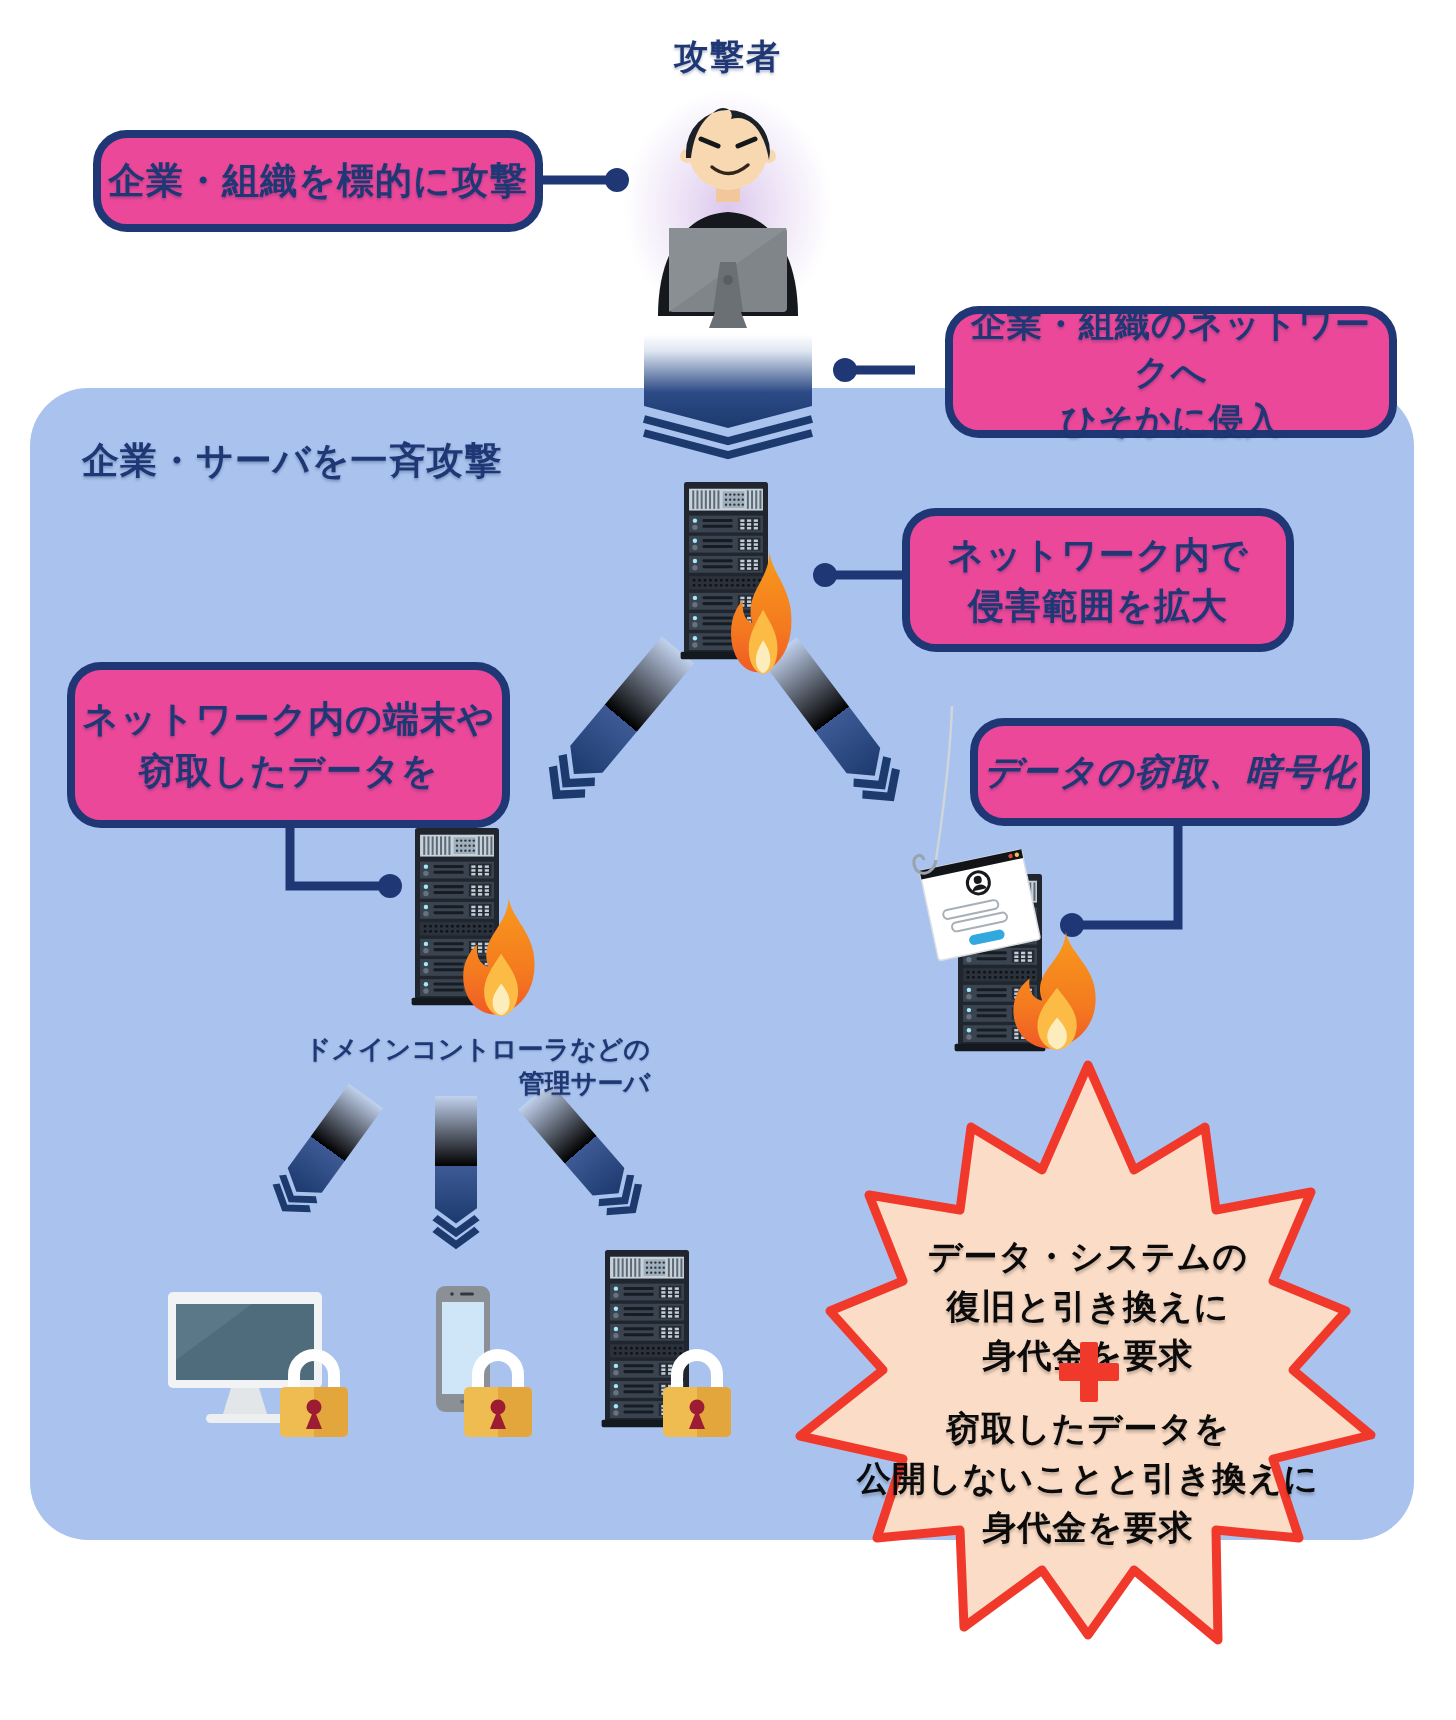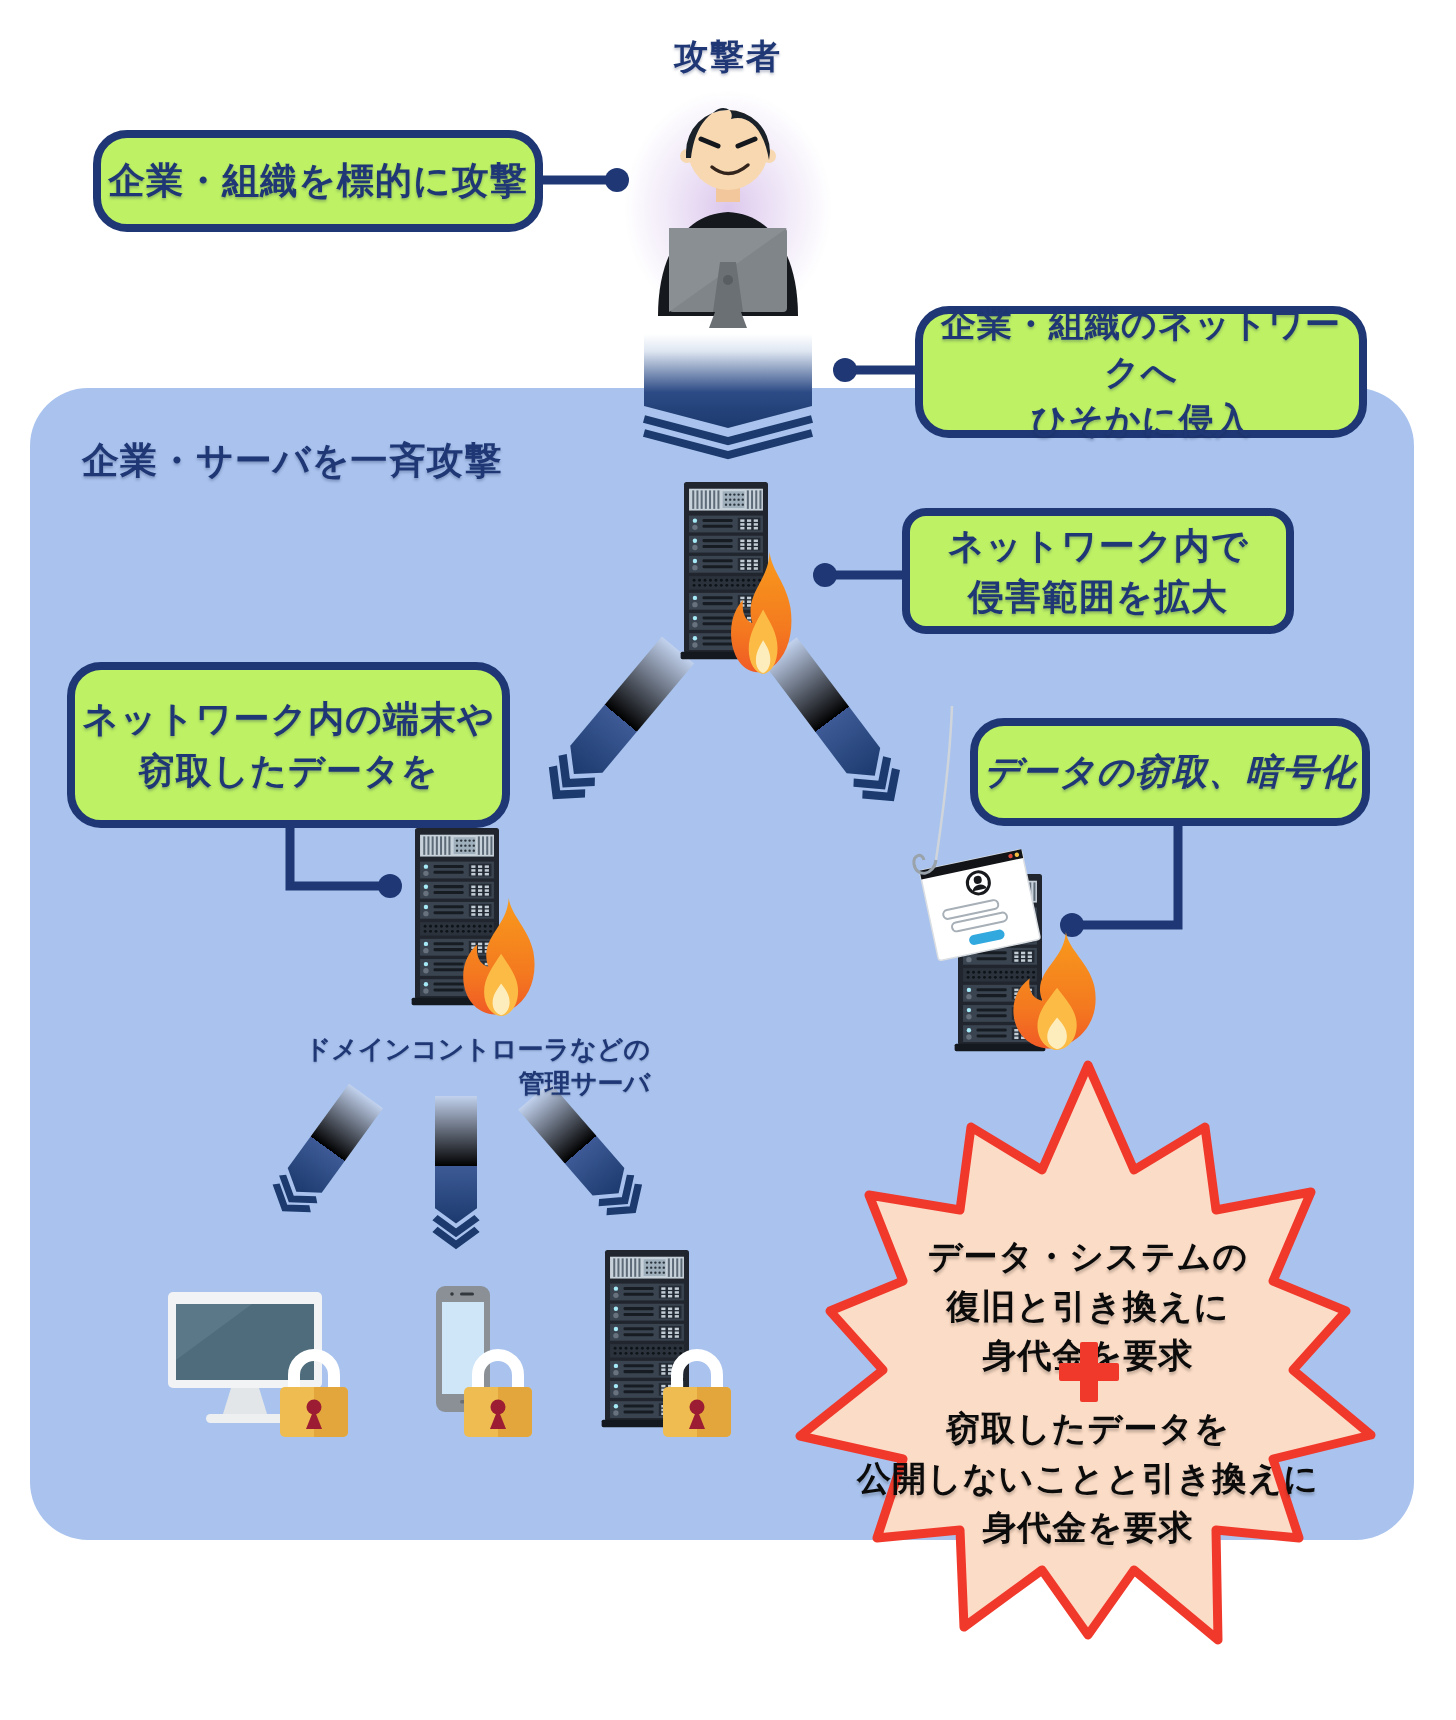--- a/index.html
+++ b/index.html
@@ -3,28 +3,28 @@
 <meta charset="utf-8">
 <style>
   html,body{margin:0;padding:0;background:#ffffff;}
   .stage{
     position:relative;width:1456px;height:1720px;overflow:hidden;background:#ffffff;
     font-family:"Liberation Sans","DejaVu Sans",sans-serif;
   }
   .art{position:absolute;left:0;top:0;width:1456px;height:1720px;z-index:1;}
   .txt{position:absolute;z-index:3;}
   .callout{
-    position:absolute;z-index:3;background:#bef264;border:8px solid #1F3875;border-radius:34px;
+    position:absolute;z-index:3;background:#ec4899;border:8px solid #1F3875;border-radius:34px;
     display:flex;flex-direction:column;align-items:center;justify-content:center;
     font-weight:900;color:#1F3875;text-align:center;box-sizing:border-box;
     text-shadow:0 2px 3px rgba(22,38,84,.30);letter-spacing:1px;
   }
   .co-a{left:93px;top:130px;width:450px;height:102px;font-size:37px;}
-  .co-b{left:915px;top:306px;width:452px;height:132px;font-size:35px;line-height:1.38;}
-  .co-c{left:902px;top:508px;width:392px;height:126px;font-size:36px;line-height:1.42;border-radius:24px;}
+  .co-b{left:945px;top:306px;width:452px;height:132px;font-size:35px;line-height:1.38;}
+  .co-c{left:902px;top:508px;width:392px;height:144px;font-size:36px;line-height:1.42;}
   .co-d{left:67px;top:662px;width:443px;height:166px;font-size:36px;line-height:1.44;}
   .co-e{left:970px;top:718px;width:400px;height:108px;font-size:36px;font-style:italic;}
   .attacker-title{left:578px;top:34px;width:300px;text-align:center;font-size:34px;font-weight:900;color:#1F3875;text-shadow:0 2px 3px rgba(22,38,84,.30);letter-spacing:2px;}
   .net-label{left:82px;top:436px;font-size:37px;font-weight:900;color:#1F3875;text-shadow:0 2px 3px rgba(22,38,84,.30);letter-spacing:1px;}
   .mgmt-label{left:270px;top:1032px;width:380px;text-align:right;font-size:26px;line-height:1.32;font-weight:800;color:#1F3875;text-shadow:0 1px 2px rgba(22,38,84,.28);}
   .ransom{
     position:absolute;z-index:3;text-align:center;font-weight:900;color:#0b0b0b;
     font-size:34px;line-height:1.46;text-shadow:0 3px 3px rgba(0,0,0,.22);letter-spacing:1px;
   }
   .r1{left:876px;top:1184px;width:424px;margin-top:48px;}

